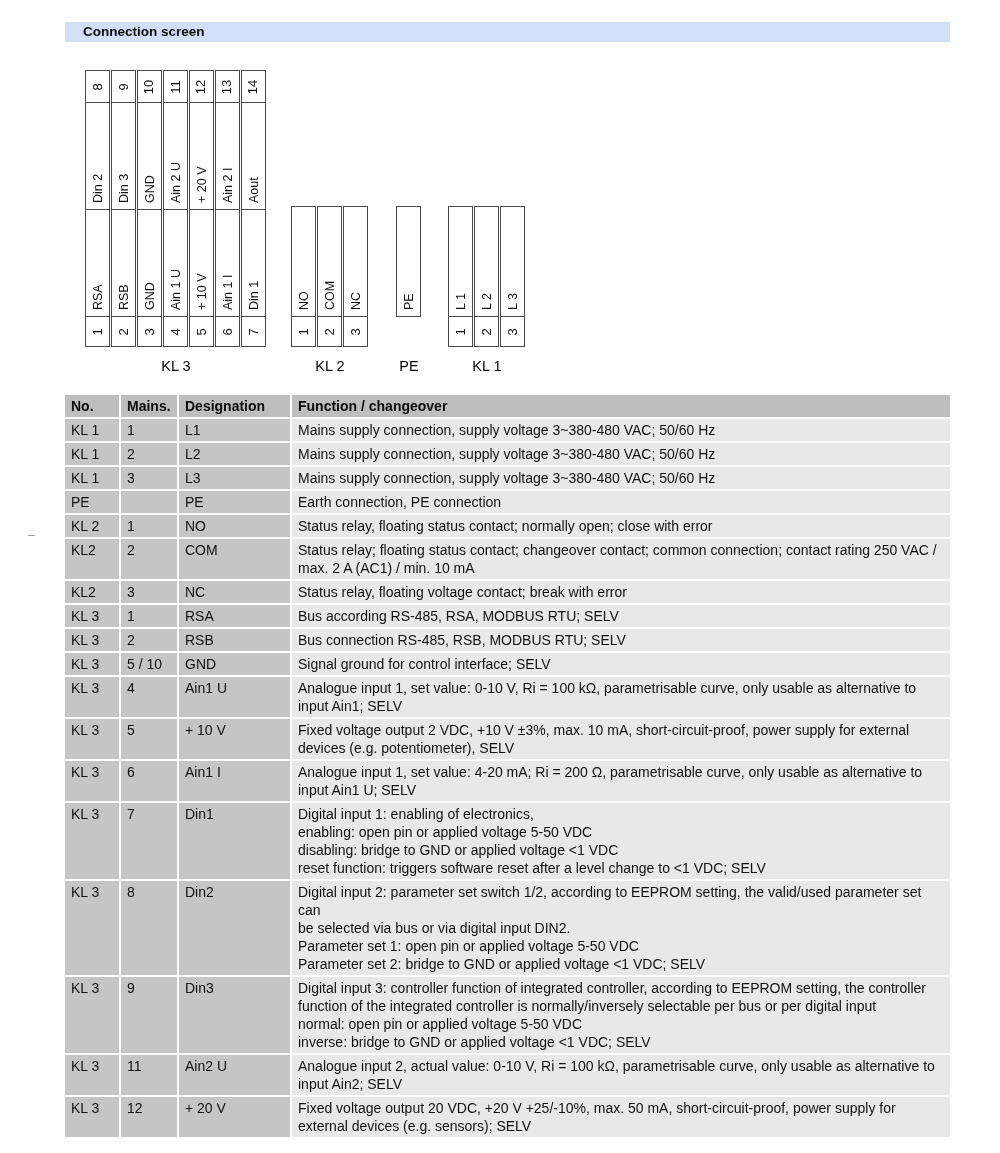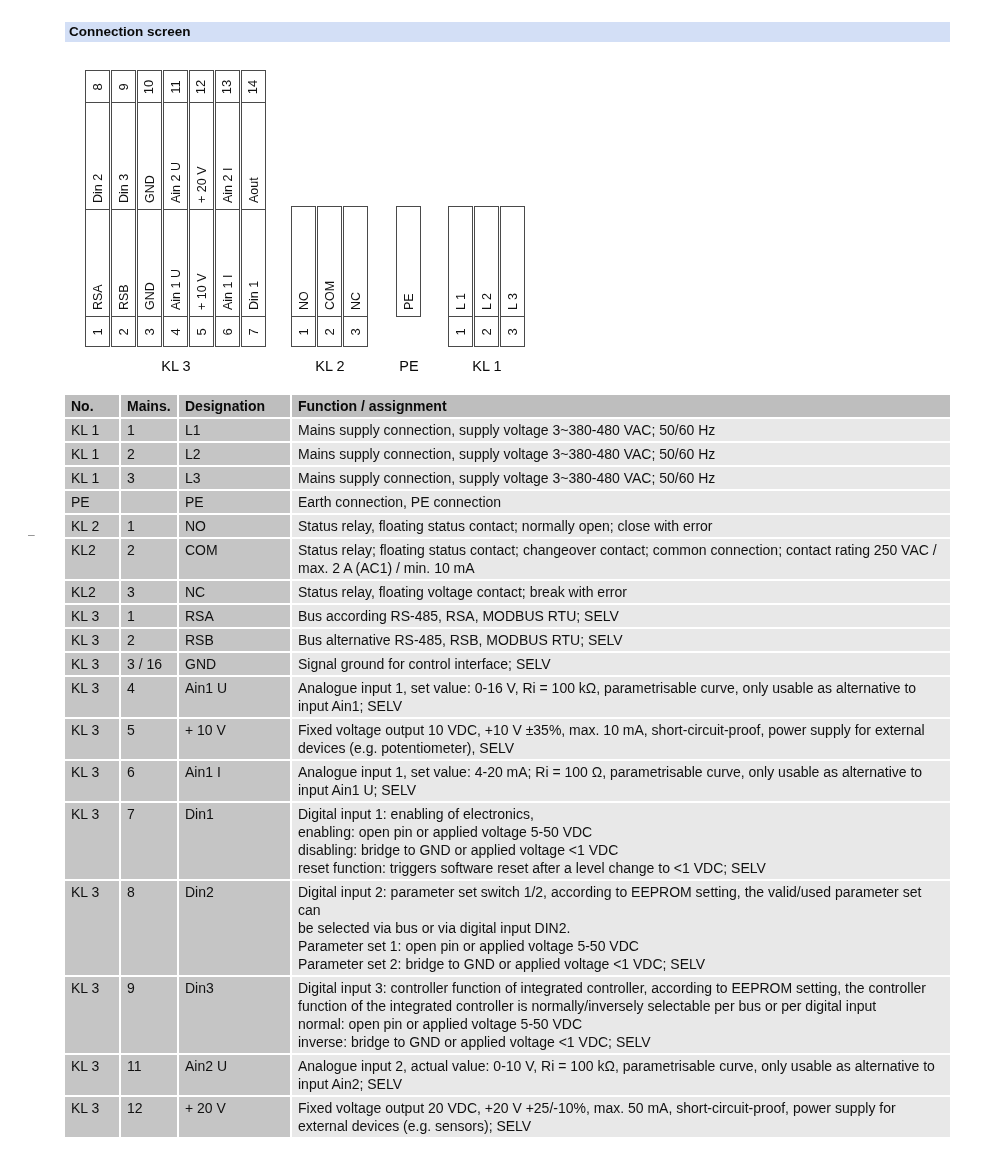--- a/index.html
+++ b/index.html
@@ -2,21 +2,21 @@
 <html><head>
 <meta charset="utf-8">
 <style>
   html,body { margin:0; padding:0; background:#ffffff; }
   body {
     width:1000px; height:1153px; position:relative; overflow:hidden;
     font-family:"Liberation Sans", sans-serif; color:#111;
   }
   .title-bar {
     position:absolute; left:65px; top:22px; width:885px; height:20px;
-    background:#d3dff6; box-sizing:border-box; padding-left:4px;
+    background:#d3dff6; box-sizing:border-box; padding-left:18px;
     font-size:13.5px; line-height:20px; font-weight:bold; color:#0a0a0a;
   }
   .margin-dash {
     position:absolute; left:28px; top:528px; width:16px;
     color:#8a8a8a; font-size:12px;
   }
   
   .block { position:absolute; display:flex; }
   .tcol {
     width:23px; border:1px solid #4a4a4a; background:#fff;
@@ -245,21 +245,21 @@
     <col class="w-no">
       <col class="w-conn">
       <col class="w-des">
       <col>
   </colgroup>
   <thead>
     <tr>
       <th>No.</th>
       <th>Mains.</th>
       <th>Designation</th>
-      <th>Function / assignment</th>
+      <th>Function / changeover</th>
     </tr>
   </thead>
   <tbody id="conn-tbody">
       <tr>
         <td class="c-no">KL 1</td>
         <td class="c-conn">1</td>
         <td class="c-des">L1</td>
         <td class="c-fn">Mains supply connection, supply voltage 3~380-480 VAC; 50/60 Hz</td>
       </tr>
       <tr>
@@ -302,47 +302,47 @@
       <tr>
         <td class="c-no">KL 3</td>
         <td class="c-conn">1</td>
         <td class="c-des">RSA</td>
         <td class="c-fn">Bus according RS-485, RSA, MODBUS RTU; SELV</td>
       </tr>
       <tr>
         <td class="c-no">KL 3</td>
         <td class="c-conn">2</td>
         <td class="c-des">RSB</td>
-        <td class="c-fn">Bus alternative RS-485, RSB, MODBUS RTU; SELV</td>
-      </tr>
-      <tr>
-        <td class="c-no">KL 3</td>
-        <td class="c-conn">3 / 16</td>
+        <td class="c-fn">Bus connection RS-485, RSB, MODBUS RTU; SELV</td>
+      </tr>
+      <tr>
+        <td class="c-no">KL 3</td>
+        <td class="c-conn">5 / 10</td>
         <td class="c-des">GND</td>
         <td class="c-fn">Signal ground for control interface; SELV</td>
       </tr>
       <tr>
         <td class="c-no">KL 3</td>
         <td class="c-conn">4</td>
         <td class="c-des">Ain1 U</td>
-        <td class="c-fn">Analogue input 1, set value: 0-16 V, Ri = 100 kΩ, parametrisable curve, only usable as alternative to
+        <td class="c-fn">Analogue input 1, set value: 0-10 V, Ri = 100 kΩ, parametrisable curve, only usable as alternative to
 input Ain1; SELV</td>
       </tr>
       <tr>
         <td class="c-no">KL 3</td>
         <td class="c-conn">5</td>
         <td class="c-des">+ 10 V</td>
-        <td class="c-fn">Fixed voltage output 10 VDC, +10 V ±35%, max. 10 mA, short-circuit-proof, power supply for external
+        <td class="c-fn">Fixed voltage output 2 VDC, +10 V ±3%, max. 10 mA, short-circuit-proof, power supply for external
 devices (e.g. potentiometer), SELV</td>
       </tr>
       <tr>
         <td class="c-no">KL 3</td>
         <td class="c-conn">6</td>
         <td class="c-des">Ain1 I</td>
-        <td class="c-fn">Analogue input 1, set value: 4-20 mA; Ri = 100 Ω, parametrisable curve, only usable as alternative to
+        <td class="c-fn">Analogue input 1, set value: 4-20 mA; Ri = 200 Ω, parametrisable curve, only usable as alternative to
 input Ain1 U; SELV</td>
       </tr>
       <tr>
         <td class="c-no">KL 3</td>
         <td class="c-conn">7</td>
         <td class="c-des">Din1</td>
         <td class="c-fn">Digital input 1: enabling of electronics,
 enabling: open pin or applied voltage 5-50 VDC
 disabling: bridge to GND or applied voltage &lt;1 VDC
 reset function: triggers software reset after a level change to &lt;1 VDC; SELV</td>

